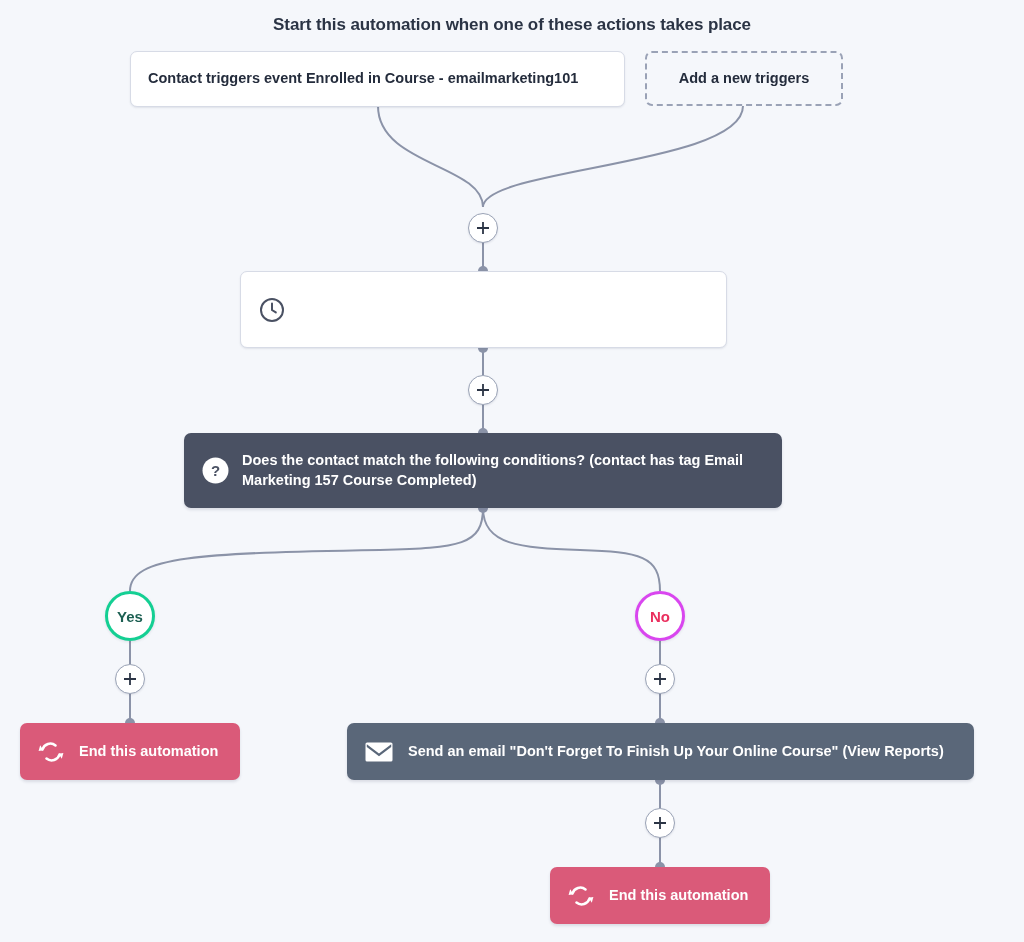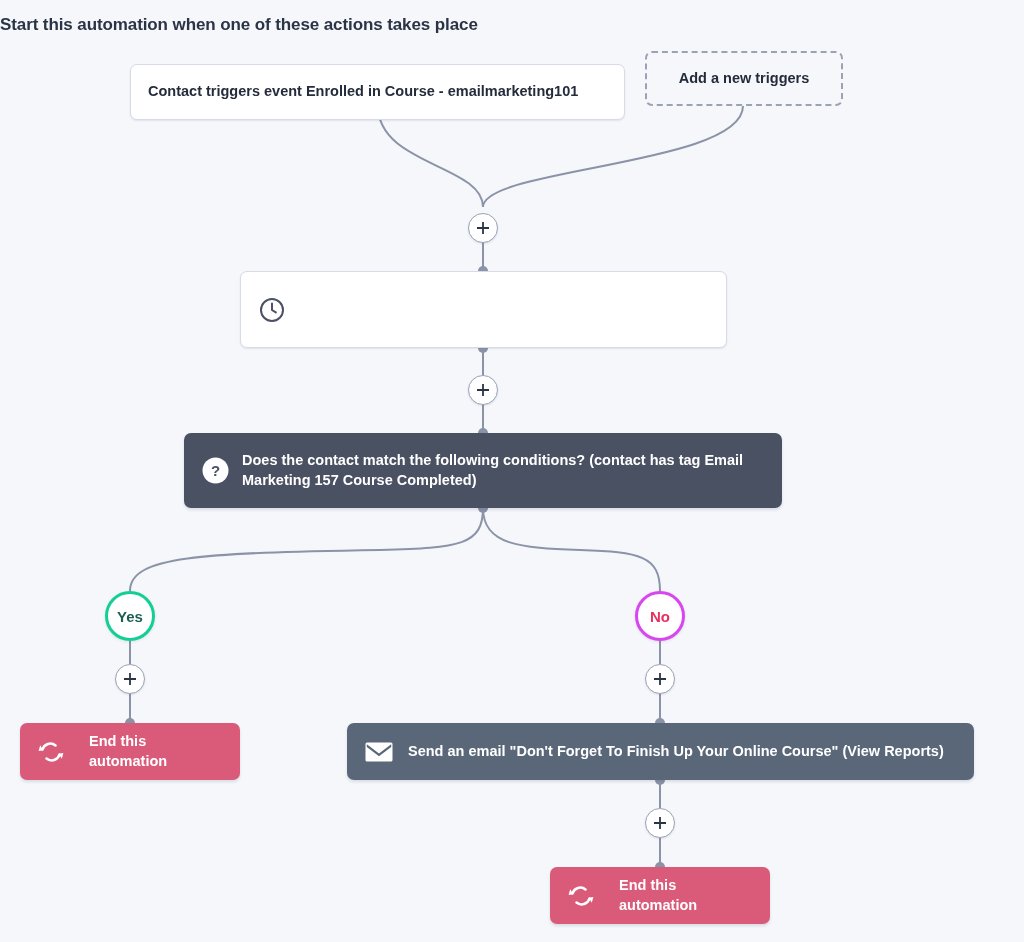--- a/index.html
+++ b/index.html
@@ -31,20 +31,21 @@
     height: 942px;
     pointer-events: none;
   }
 
   
   .page-title {
     position: absolute;
     left: 0;
     top: 15px;
     width: 1024px;
+    text-align: center;
     font-size: 17px;
     font-weight: bold;
     color: #2b3445;
     letter-spacing: -0.1px;
   }
 
   
   .node {
     position: absolute;
     box-sizing: border-box;
@@ -102,21 +103,21 @@
     padding: 0 18px;
     gap: 15px;
     box-shadow: 0 2px 3px rgba(40, 50, 80, 0.13);
   }
 
   
   .end-card {
     background: #da5a79;
     color: #ffffff;
     padding: 16px 18px;
-    gap: 25px;
+    gap: 15px;
     box-shadow: 0 2px 3px rgba(40, 50, 80, 0.13);
   }
 
   
   .icon {
     flex: none;
     display: block;
   }
 
   
@@ -201,21 +202,21 @@
       <circle cx="483" cy="508" r="5"></circle>
       <circle cx="130" cy="723" r="5"></circle>
       <circle cx="660" cy="723" r="5"></circle>
       <circle cx="660" cy="780" r="5"></circle>
       <circle cx="660" cy="867" r="5"></circle>
     </g>
   </svg>
 
   <div class="page-title">Start this automation when one of these actions takes place</div>
 
-  <div class="node trigger-card" style="left:130px; top:64px; width:495px; height:56px;">
+  <div class="node trigger-card" style="left:130px; top:51px; width:495px; height:56px;">
     <span class="node-label">Contact triggers event Enrolled in Course - emailmarketing101</span>
   </div>
 
   <div class="node trigger-add" style="left:645px; top:51px; width:198px; height:55px;">
     <span class="node-label">Add a new triggers</span>
   </div>
 
   <div class="plus-btn" style="left:468px; top:213px;">
     <svg class="icon" width="14" height="14" viewBox="0 0 14 14">
       <path d="M7 1 V13 M1 7 H13" stroke="#2b3445" stroke-width="1.8" fill="none"></path>

